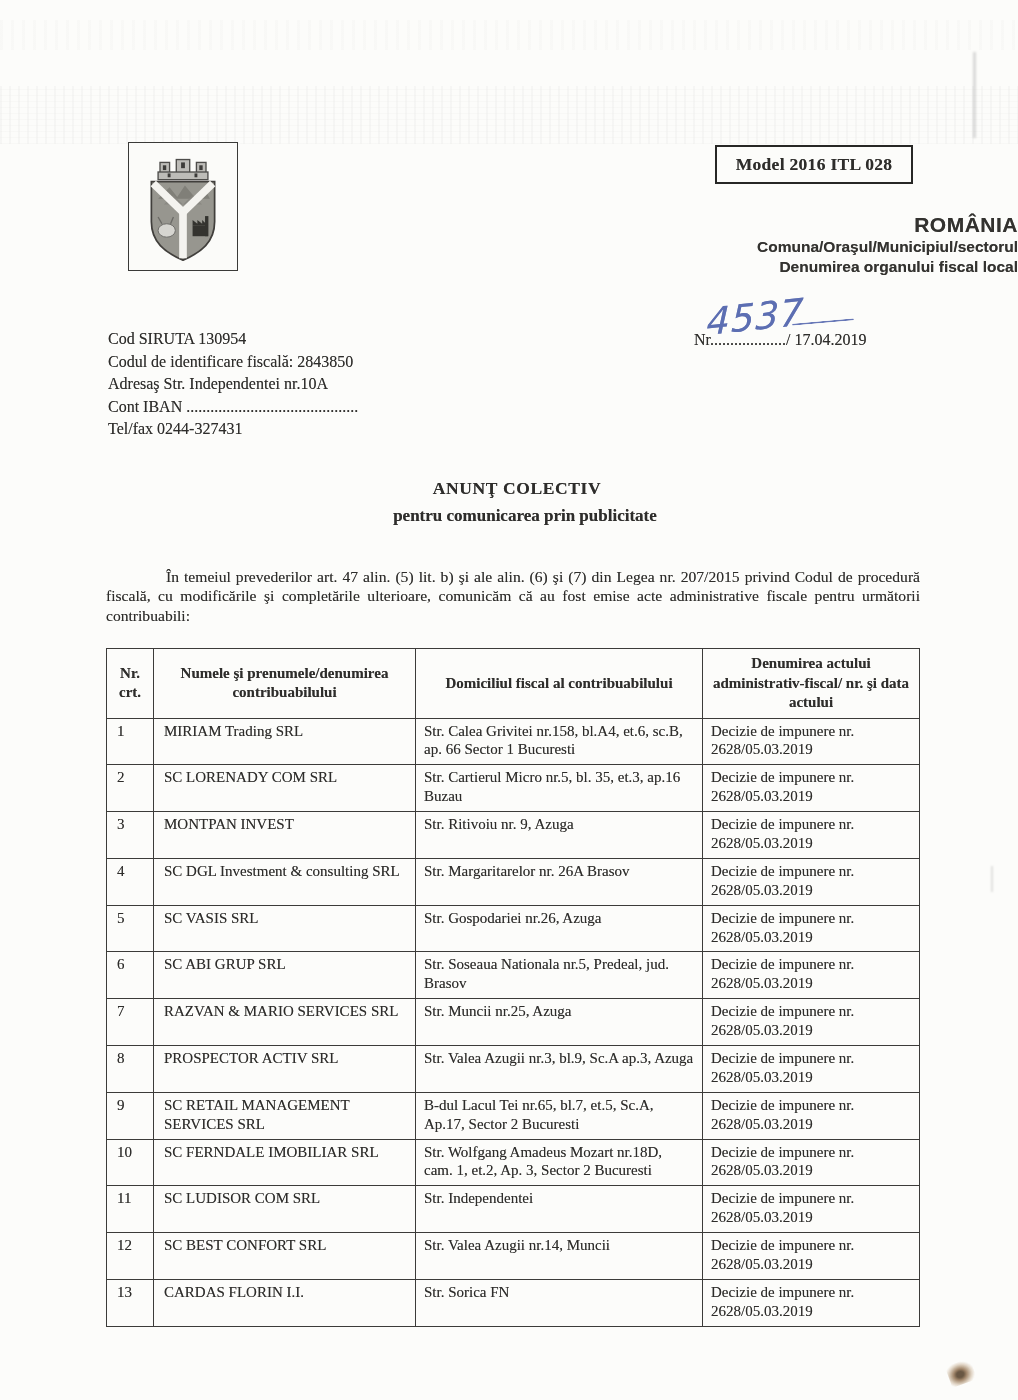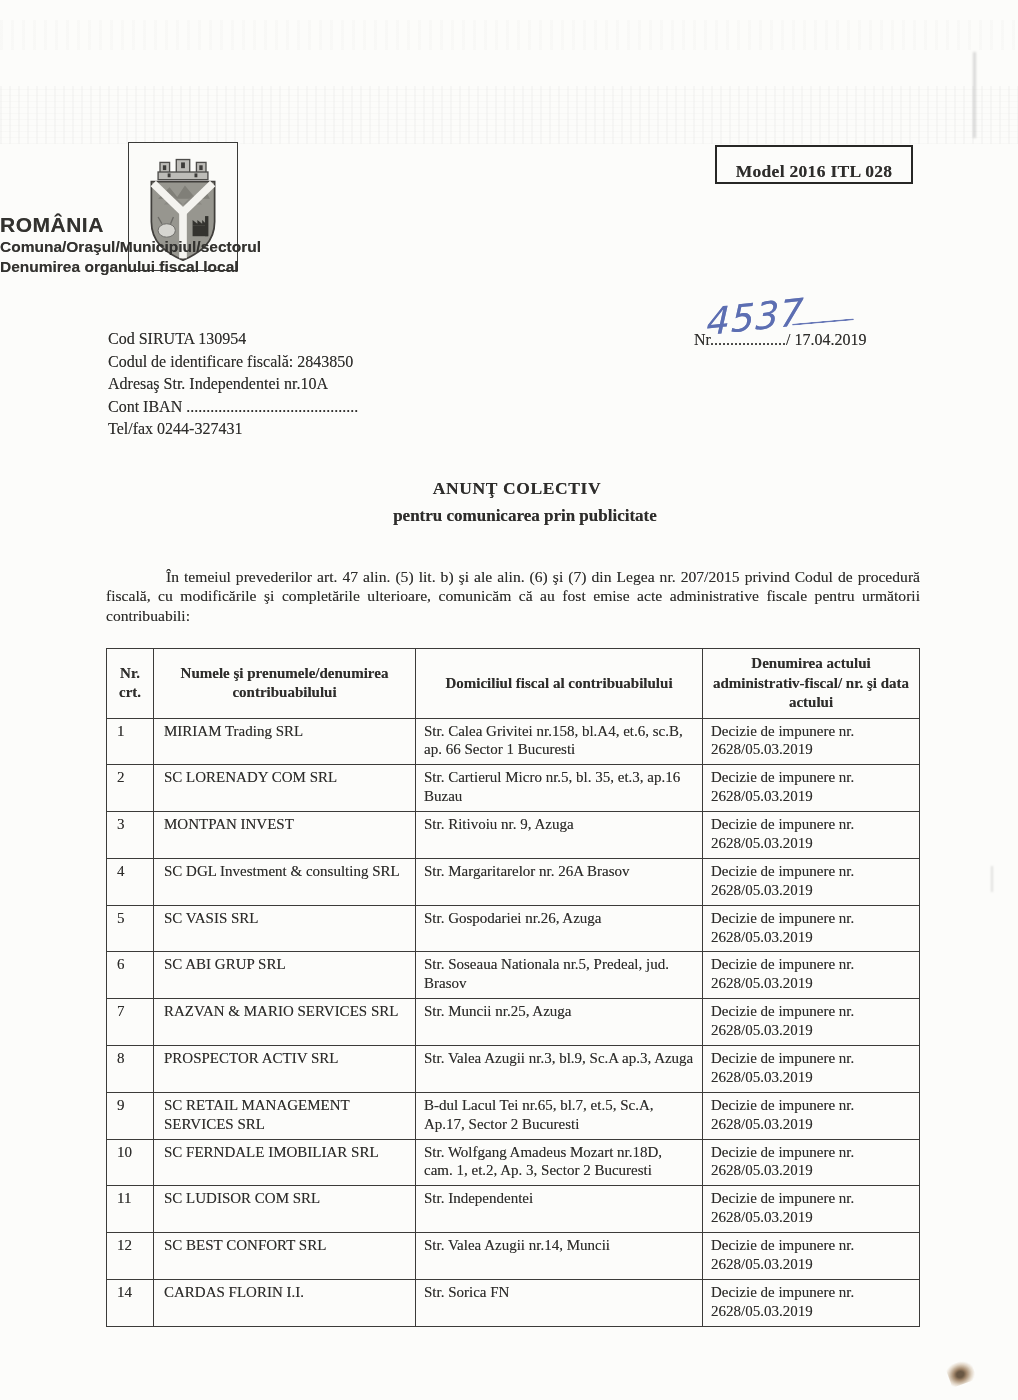--- a/index.html
+++ b/index.html
@@ -41,26 +41,26 @@
   }
   
   .arms-box{
     position:absolute;left:128px;top:142px;width:108px;height:127px;
     border:1.5px solid #3a3a38;background:#fbfbf9;
     display:flex;align-items:center;justify-content:center;
   }
   .model-box{
     position:absolute;left:715px;top:145px;width:198px;height:39px;
     border:2px solid #272725;box-sizing:border-box;
-    display:flex;align-items:flex-end;justify-content:center;
+    display:flex;align-items:center;justify-content:center;
     font-weight:bold;font-size:17.5px;letter-spacing:.3px;
     text-shadow:0 0 .5px rgba(40,40,40,.55);
   }
   .country-block{
-    position:absolute;left:0;top:213px;width:1018px;text-align:left;
+    position:absolute;left:0;top:213px;width:1018px;text-align:right;
     font-family:"Liberation Sans", sans-serif;font-weight:bold;color:#33322f;
   }
   .country-name{font-size:21px;letter-spacing:.5px;text-shadow:0 0 .6px rgba(45,45,42,.6);}
   .org-line{font-size:15.5px;line-height:20px;text-shadow:0 0 .5px rgba(45,45,42,.55);}
   
   .info-block{
     position:absolute;left:108px;top:328px;
     font-size:16px;line-height:22.6px;
     text-shadow:0 0 .5px rgba(46,45,43,.5);
   }
@@ -277,21 +277,21 @@
           <td>Str. Independentei</td>
           <td>Decizie de impunere nr. 2628/05.03.2019</td>
         </tr>
         <tr>
           <td class="col-nr">12</td>
           <td class="col-name">SC BEST CONFORT SRL</td>
           <td>Str. Valea Azugii nr.14, Muncii</td>
           <td>Decizie de impunere nr. 2628/05.03.2019</td>
         </tr>
         <tr>
-          <td class="col-nr">14</td>
+          <td class="col-nr">13</td>
           <td class="col-name">CARDAS FLORIN I.I.</td>
           <td>Str. Sorica FN</td>
           <td>Decizie de impunere nr. 2628/05.03.2019</td>
         </tr>
       </tbody>
   </table>
 
 </div>
 
 </body></html>

